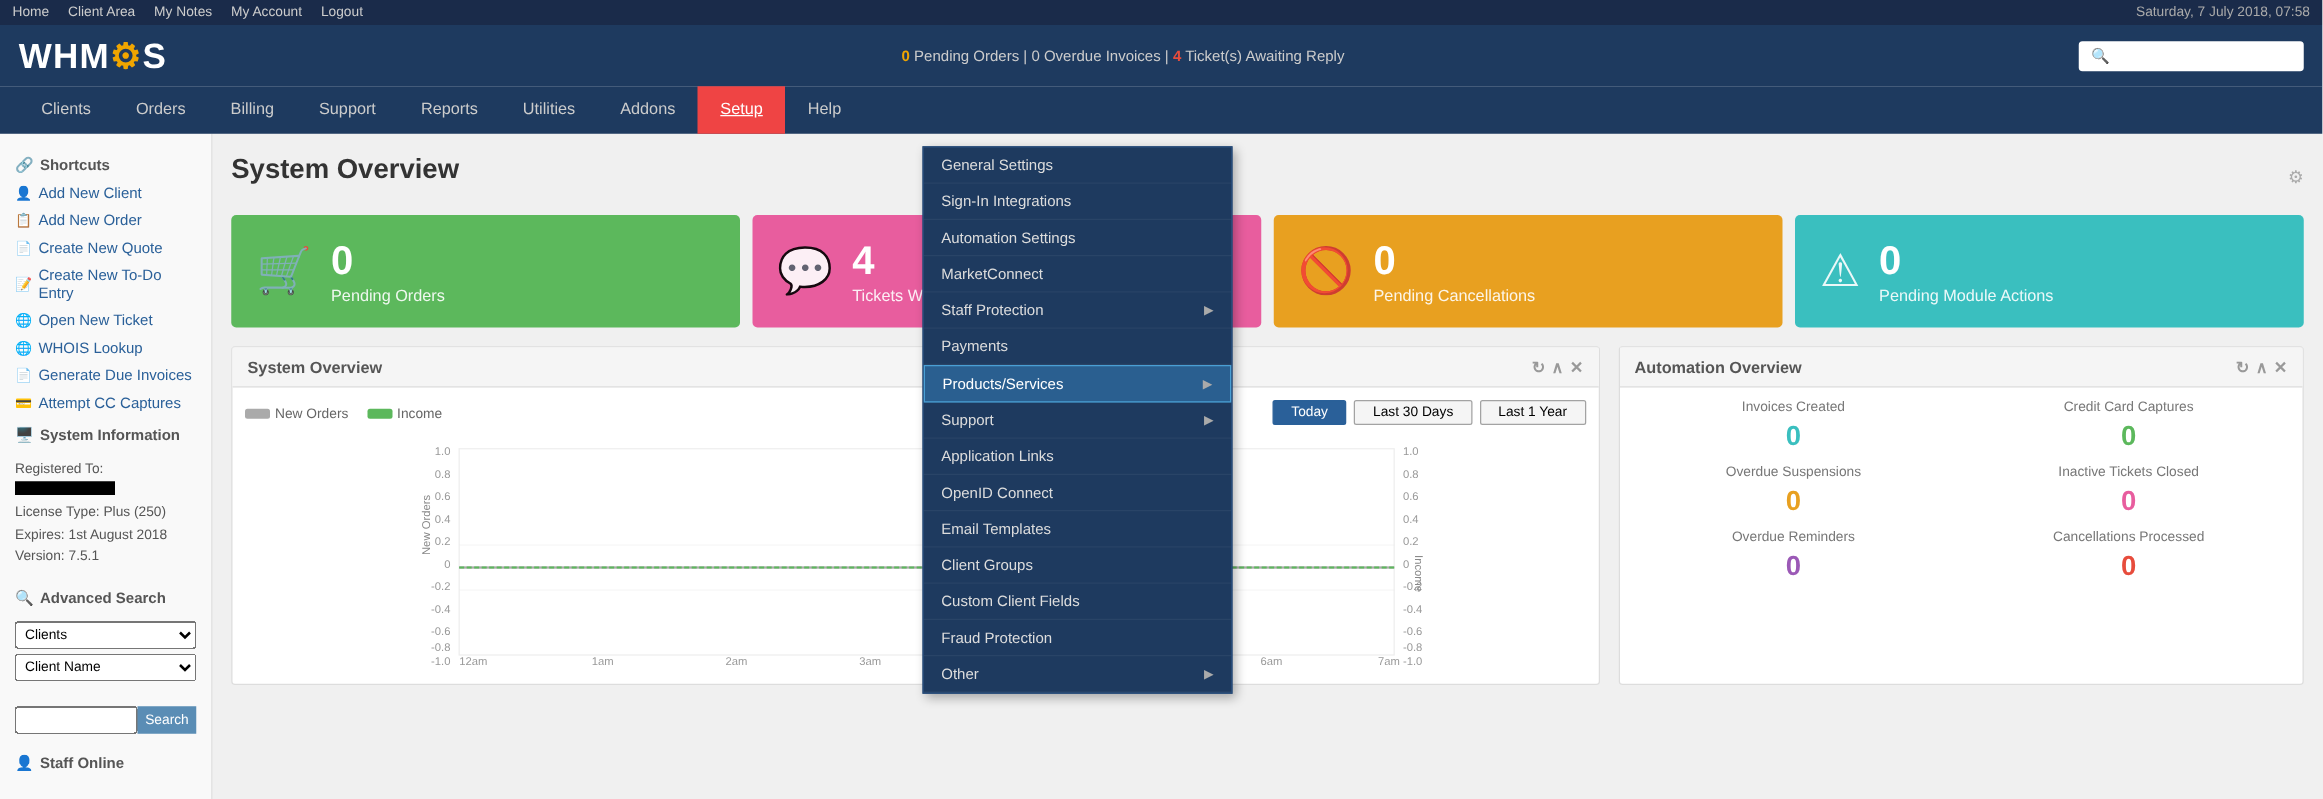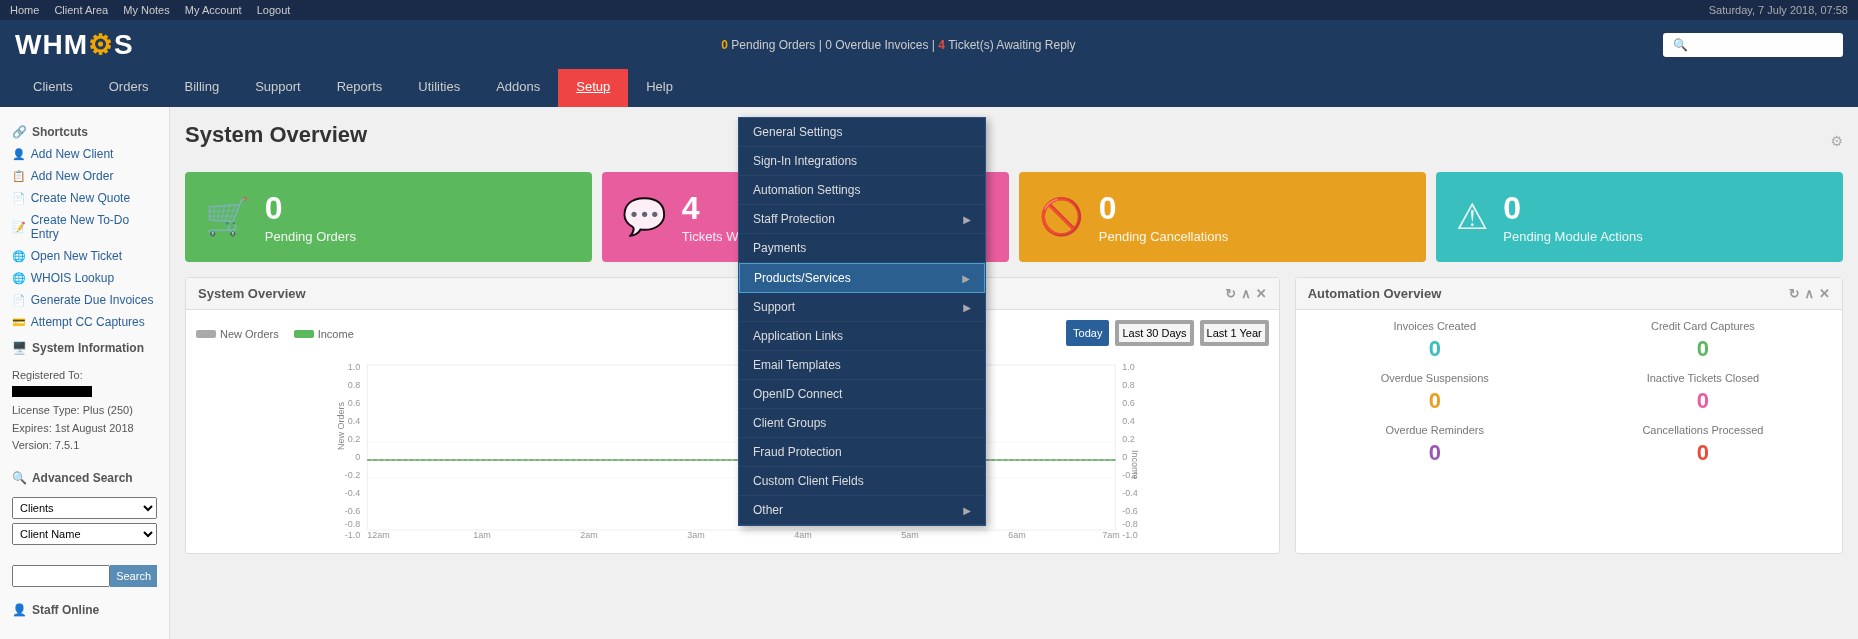--- a/index.html
+++ b/index.html
@@ -197,23 +197,23 @@
       gap: 6px;
       margin-bottom: 8px;
       align-items: center;
       font-size: 11px;
     }
     .chart-legend { display: flex; gap: 15px; align-items: center; justify-content: center; margin-bottom: 6px; }
     .legend-item { display: flex; align-items: center; gap: 4px; font-size: 11px; color: #666; }
     .legend-dot { width: 20px; height: 8px; border-radius: 2px; }
 
     .chart-btn {
-      padding: 3px 3px;
-      font-size: 11px;
-      border: 4px solid #a3a3a3;
+      padding: 3px 14px;
+      font-size: 11px;
+      border: 1px solid #a3a3a3;
       background: #f5f5f5;
       cursor: pointer;
       border-radius: 2px;
     }
     .chart-btn.active { background: #2a6099; color: #fff; border-color: #2a6099; }
 
     
     .chart-svg { width: 100%; }
 
     
@@ -299,39 +299,40 @@
   <div class="nav-item">Reports</div>
   <div class="nav-item">Utilities</div>
   <div class="nav-item">Addons</div>
   <div class="nav-item setup-active">Setup</div>
   <div class="nav-item">Help</div>
 
   <div id="setup-dropdown">
     <div class="dropdown-item">General Settings</div>
     <div class="dropdown-item">Sign-In Integrations</div>
     <div class="dropdown-item">Automation Settings</div>
+    <div class="dropdown-item">MarketConnect</div>
     <div class="dropdown-item">
       <span>Staff Protection</span>
       <span class="dropdown-arrow">▶</span>
     </div>
     <div class="dropdown-item">Payments</div>
     <div class="dropdown-item highlighted">
       <span>Products/Services</span>
       <span class="dropdown-arrow">▶</span>
     </div>
     <div class="dropdown-item">
       <span>Support</span>
       <span class="dropdown-arrow">▶</span>
     </div>
     <div class="dropdown-item">Application Links</div>
+    <div class="dropdown-item">OpenID Connect</div>
     <div class="dropdown-item">Email Templates</div>
-    <div class="dropdown-item">OpenID Connect</div>
     <div class="dropdown-item">Client Groups</div>
+    <div class="dropdown-item">Custom Client Fields</div>
     <div class="dropdown-item">Fraud Protection</div>
-    <div class="dropdown-item">Custom Client Fields</div>
     <div class="dropdown-item">
       <span>Other</span>
       <span class="dropdown-arrow">▶</span>
     </div>
   </div>
 </div>
 
 <div id="main">
 
   <div id="sidebar">

